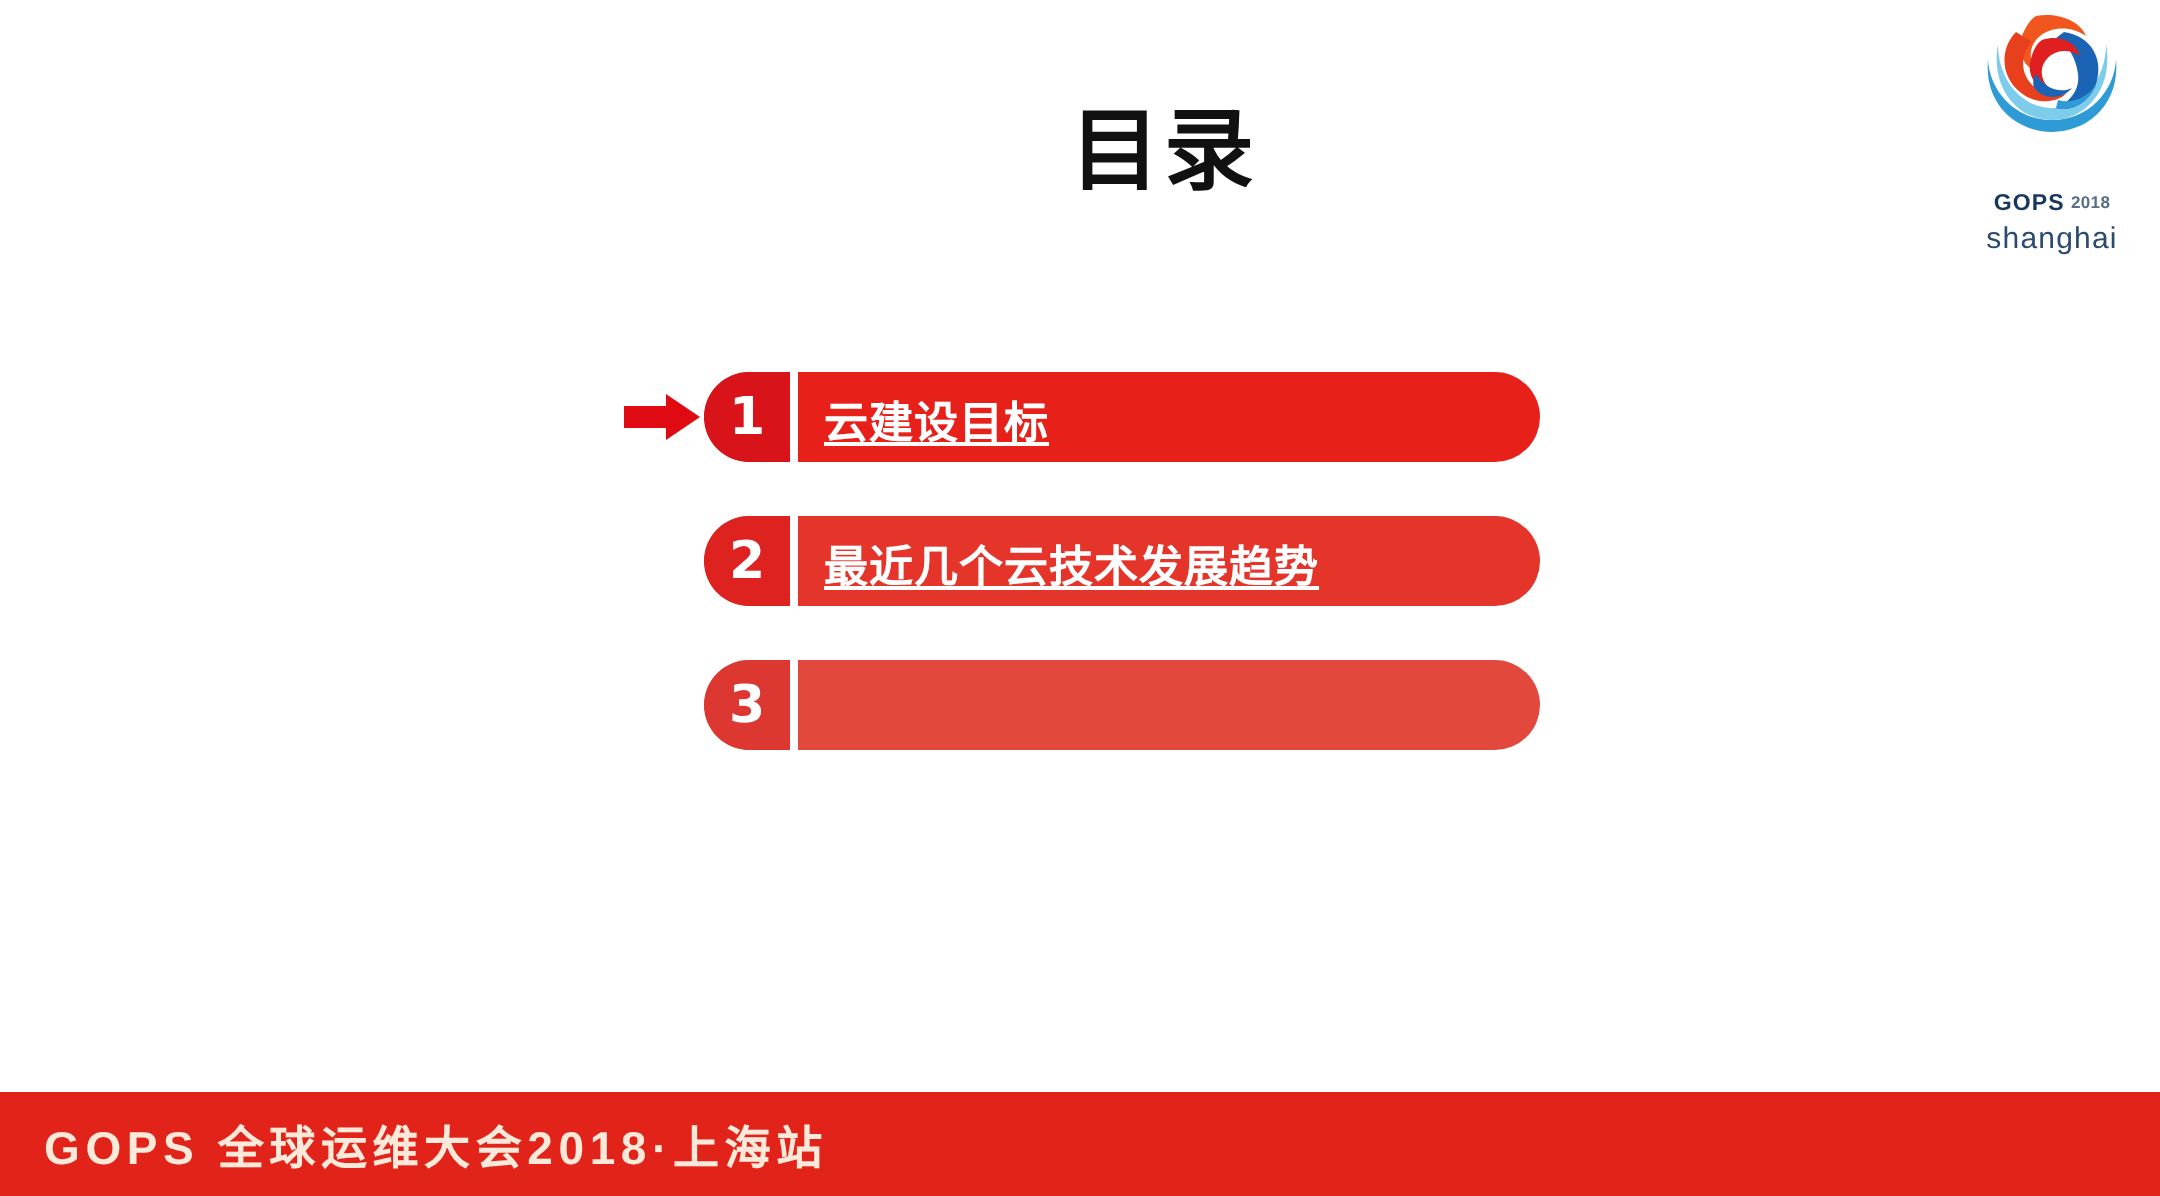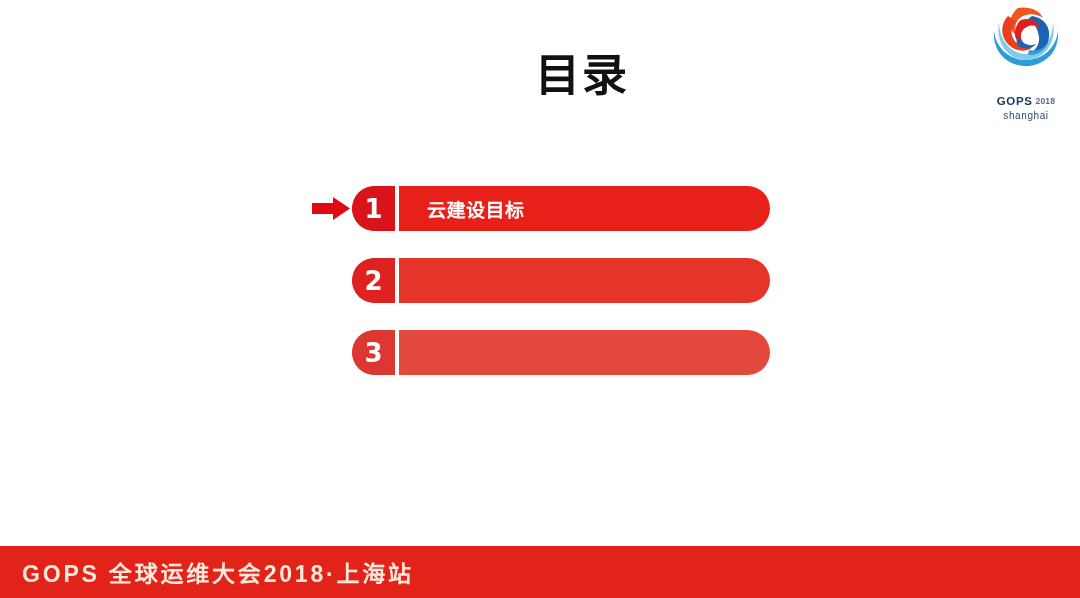--- a/index.html
+++ b/index.html
@@ -54,21 +54,21 @@
     font-size: 8.5px;
     font-weight: bold;
     color: #5a6f86;
     letter-spacing: 0.2px;
     margin-left: 3px;
     display: inline-block;
     vertical-align: 1px;
     margin-top: 28px;
   }
   .logo-line2 {
-    font-size: 10px;
+    font-size: 15px;
     color: #2b4a70;
     letter-spacing: 0.6px;
     margin-top: 1px;
   }
 
   
   .page-title {
     position: absolute;
     top: 50px;
     left: 0;
@@ -135,26 +135,27 @@
 
   .bar-divider {
     width: 4px;
     height: 100%;
     background: #ffffff;
     flex: 0 0 auto;
   }
 
   .bar-label {
     flex: 1 1 auto;
-    padding-left: 28px;
+    padding-left: 13px;
     color: #ffffff;
-    font-size: 19px;
+    font-size: 22px;
     font-weight: bold;
     letter-spacing: 0.5px;
     white-space: nowrap;
+    text-decoration: underline;
   }
 
   
   .footer {
     position: absolute;
     left: 0;
     bottom: 0;
     width: 1080px;
     height: 52px;
     background: #e1231a;
@@ -217,20 +218,21 @@
         <div class="bar-label">云建设目标</div>
       </div>
     </div>
 
     <div class="agenda-row">
       <div class="bar" style="background:#E5342A;">
         <div class="bar-badge" style="background:#DD2220;">
           <span class="bar-number">2</span>
         </div>
         <div class="bar-divider"></div>
+        <div class="bar-label">最近几个云技术发展趋势</div>
       </div>
     </div>
 
     <div class="agenda-row">
       <div class="bar" style="background:#E2493C;">
         <div class="bar-badge" style="background:#DC3730;">
           <span class="bar-number">3</span>
         </div>
         <div class="bar-divider"></div>
       </div>

